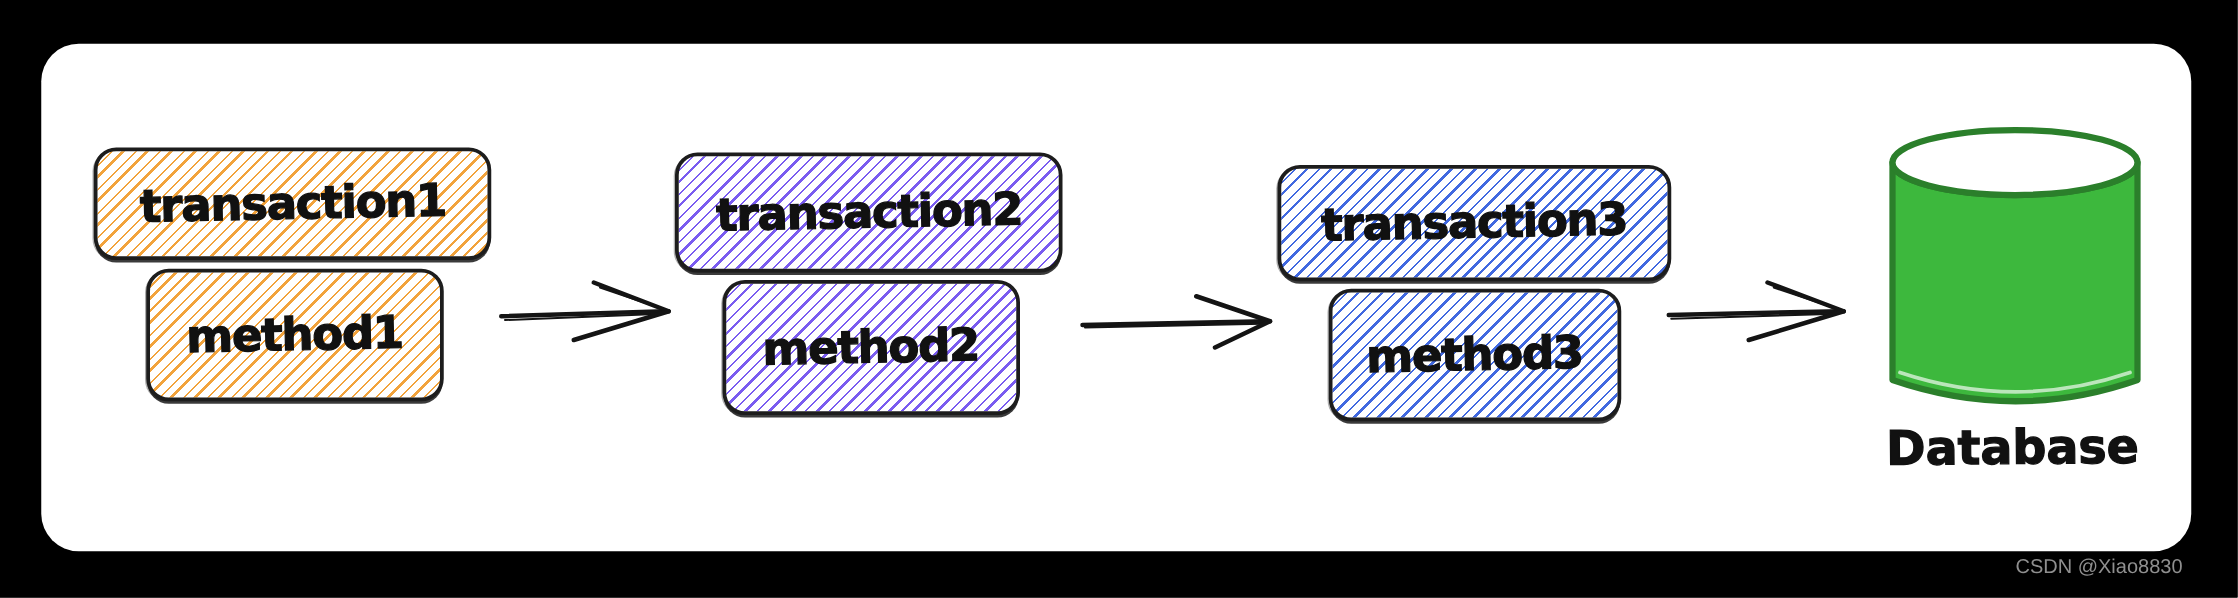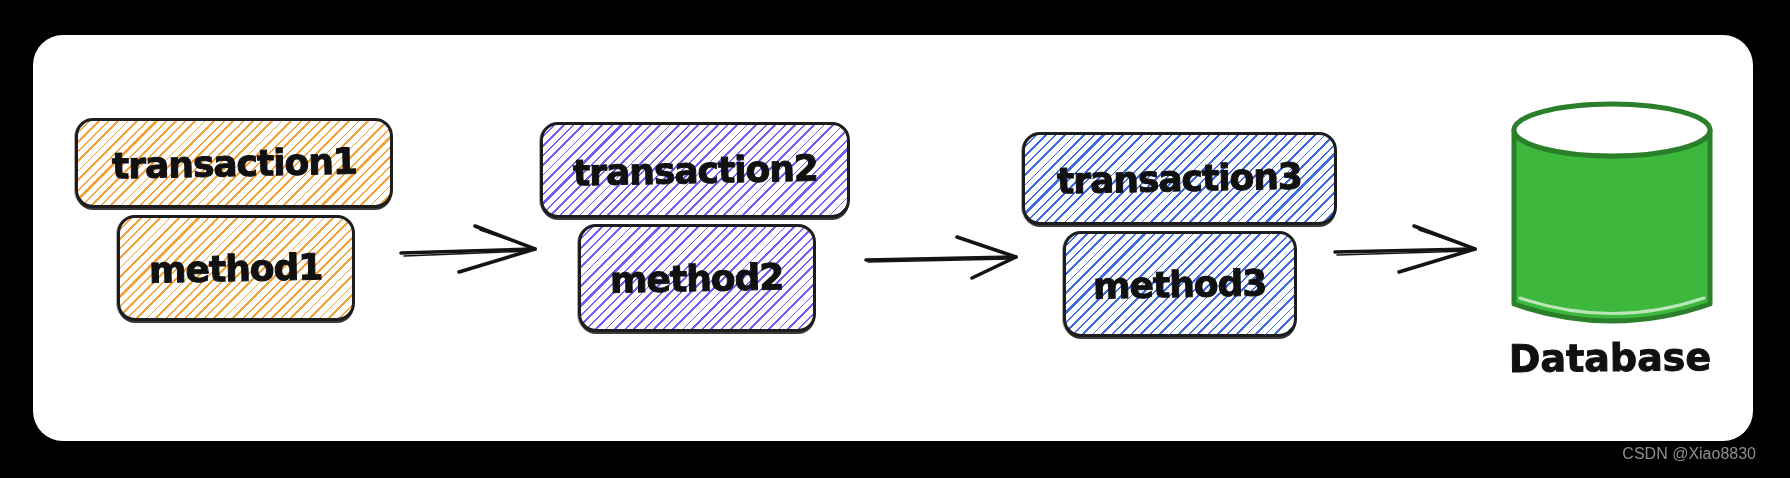--- a/index.html
+++ b/index.html
@@ -67,21 +67,21 @@
     position:absolute;
     left:1462px;top:301px;width:230px;
     text-align:center;
     font-weight:bold;font-size:38px;color:#111;
     -webkit-text-stroke:1px #111;
     letter-spacing:0;
     transform:rotate(-0.5deg);
   }
   .watermark{
     position:absolute;
-    right:34px;top:445px;
+    right:44px;top:445px;
     font-family:"Liberation Sans", sans-serif;
     font-size:16px;
     color:var(--wm-color,#8f8f8f);
   }
 </style>
 </head>
 <body>
 
 <div class="stage">
   <div class="panel">

